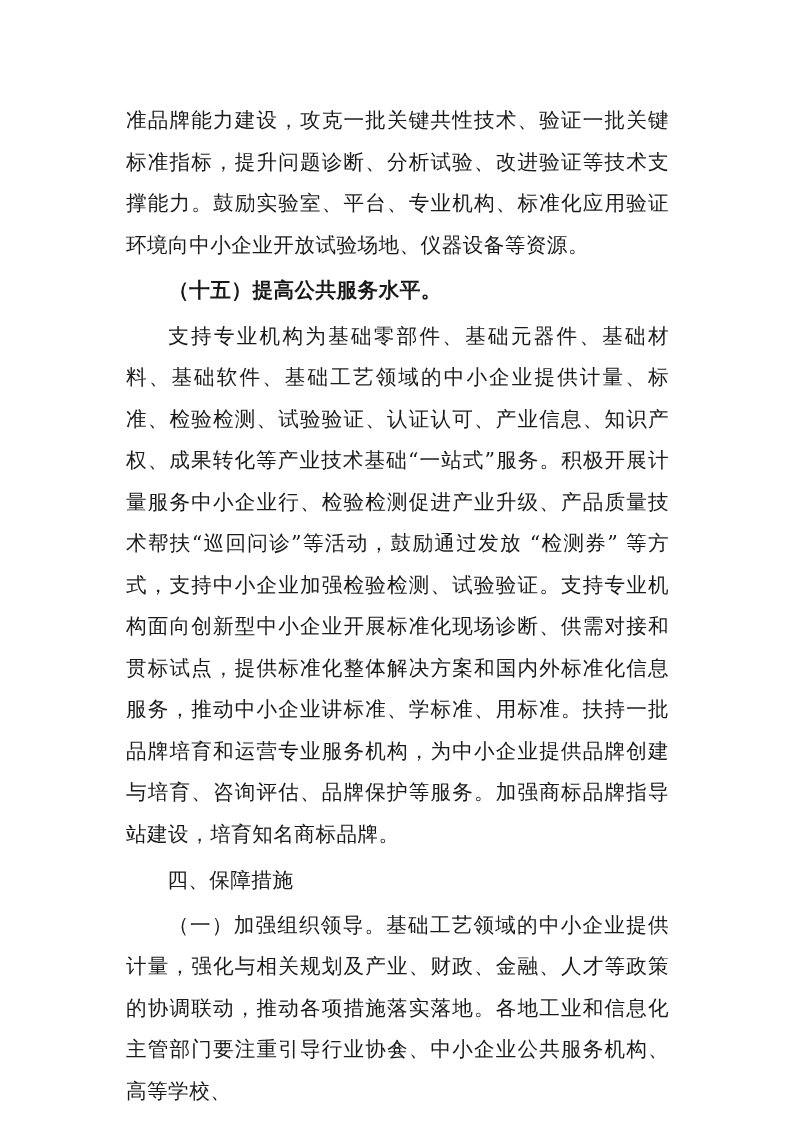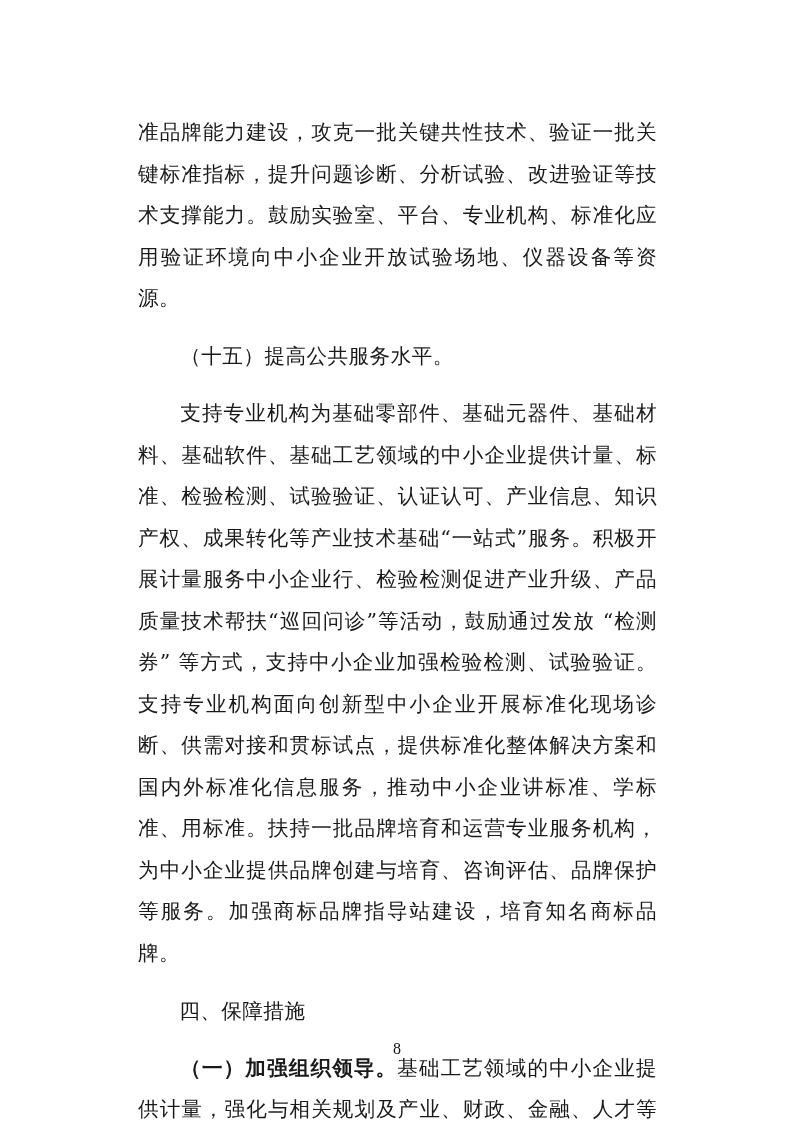--- a/index.html
+++ b/index.html
@@ -3,25 +3,25 @@
   <meta charset="utf-8">
   <style>
     html, body { margin: 0; padding: 0; background: #ffffff; }
     body { width: 794px; height: 1123px; position: relative; overflow: hidden; }
     .page { position: absolute; left: 0; top: 0; width: 794px; height: 1123px; background: #fff; }
     .content {
       position: absolute; left: 122px; top: 96px; width: 551px;
       font-family: "DejaVu Serif", "Liberation Serif", serif;
       font-size: 20.6px; line-height: 41.5px; color: #1a1a1a;
     }
-    .content p { margin: 16px; text-align: justify; text-align-last: left; letter-spacing: 0.45px; }
+    .content p { margin: 4px; text-align: justify; text-align-last: left; letter-spacing: 0.45px; }
     .indent { text-indent: 2.05em; }
-    .heading-kai { font-weight: normal; text-indent: 2.05em; }
+    .heading-kai { font-weight: bold; text-indent: 2.05em; }
     .heading-hei { font-family: Liberation Sans, sans-serif; text-indent: 2em; font-weight: normal; }
-    .bold { font-weight: bold; }
+    .bold { font-weight: normal; }
     .page-number {
       position: absolute; left: 0; width: 794px; top: 1040px; text-align: center;
       font-family: "Liberation Serif", "DejaVu Serif", serif; font-size: 16px; color: #111;
     }
   </style>
 </head>
 <body>
 
 <div class="page">
   <div class="content">

